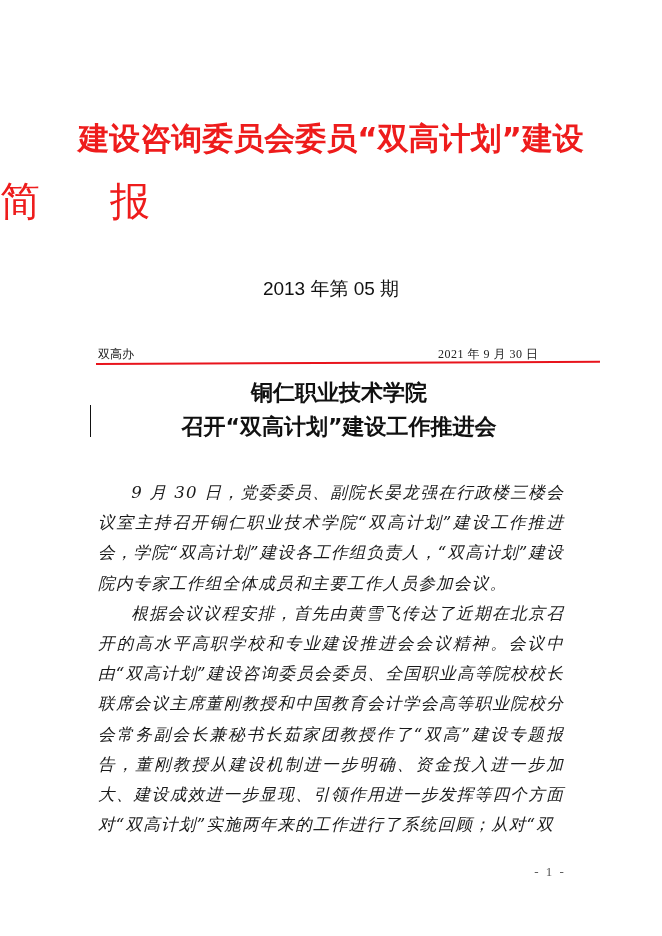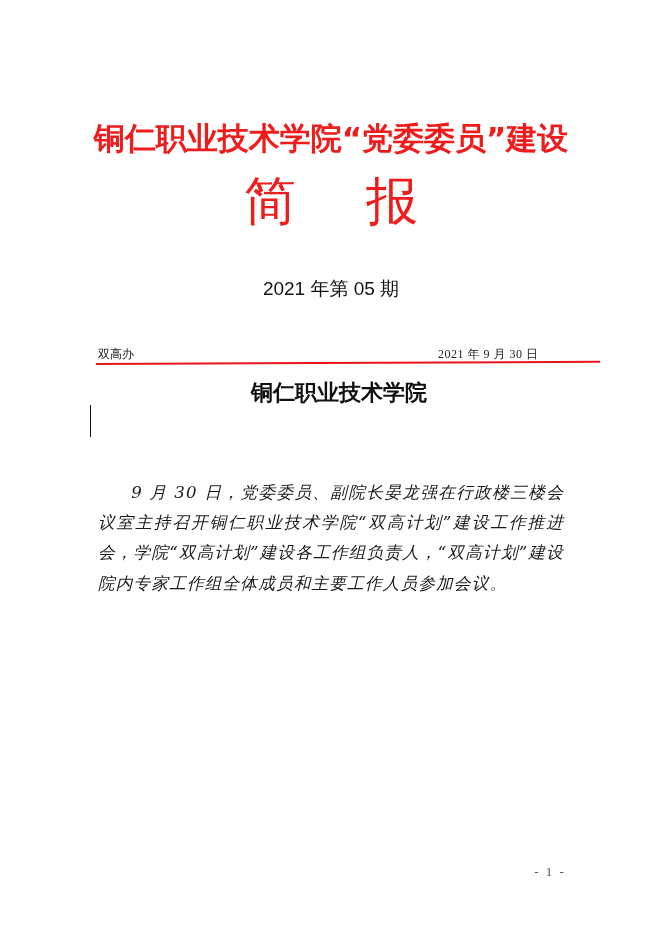--- a/index.html
+++ b/index.html
@@ -31,23 +31,23 @@
       font-size: 31px;
       letter-spacing: 0px;
       color: #ee1c1c;
       line-height: 40px;
       white-space: nowrap;
     }
     .masthead-brief {
       position: absolute;
       left: 0; width: 662px;
       top: 170px;
-      text-align: center;
+      text-align: left;
       font-family: "DejaVu Sans", "Liberation Sans", sans-serif;
-      font-size: 52px;
+      font-size: 40px;
       color: #ee1c1c;
       line-height: 62px;
       white-space: nowrap;
     }
     .masthead-brief span { display: inline-block; }
     .masthead-brief .gap { width: 70px; }
     .issue {
       position: absolute;
       left: 0; width: 662px;
       top: 276px;
@@ -128,40 +128,42 @@
       font-size: 13px;
       color: #555555;
       letter-spacing: 2px;
     }
   </style>
 </head>
 <body>
 
 <div class="page">
 
-  <div class="masthead-title">铜仁职业技术学院“党委委员”建设</div>
+  <div class="masthead-title">建设咨询委员会委员“双高计划”建设</div>
 
   <div class="masthead-brief">
     <span>简</span><span class="gap"></span><span>报</span>
   </div>
 
-  <div class="issue">2021 年第 05 期</div>
+  <div class="issue">2013 年第 05 期</div>
 
   <div class="meta-row">
     <span class="meta-left">双高办</span>
     <span class="meta-right">2021 年 9 月 30 日</span>
   </div>
 
   <div class="red-rule"></div>
 
   <div class="text-cursor"></div>
 
   <div class="article-title">
     <div>铜仁职业技术学院</div>
+    <div>召开“双高计划”建设工作推进会</div>
   </div>
 
   <div class="body-text">
     <p>9 月 30 日，党委委员、副院长晏龙强在行政楼三楼会议室主持召开铜仁职业技术学院“双高计划”建设工作推进会，学院“双高计划”建设各工作组负责人，“双高计划”建设院内专家工作组全体成员和主要工作人员参加会议。</p>
+    <p>根据会议议程安排，首先由黄雪飞传达了近期在北京召开的高水平高职学校和专业建设推进会会议精神。会议中由“双高计划”建设咨询委员会委员、全国职业高等院校校长联席会议主席董刚教授和中国教育会计学会高等职业院校分会常务副会长兼秘书长茹家团教授作了“双高”建设专题报告，董刚教授从建设机制进一步明确、资金投入进一步加大、建设成效进一步显现、引领作用进一步发挥等四个方面对“双高计划”实施两年来的工作进行了系统回顾；从对“双</p>
   </div>
 
   <div class="page-number">- 1 -</div>
 
 </div>
 
 </body></html>

